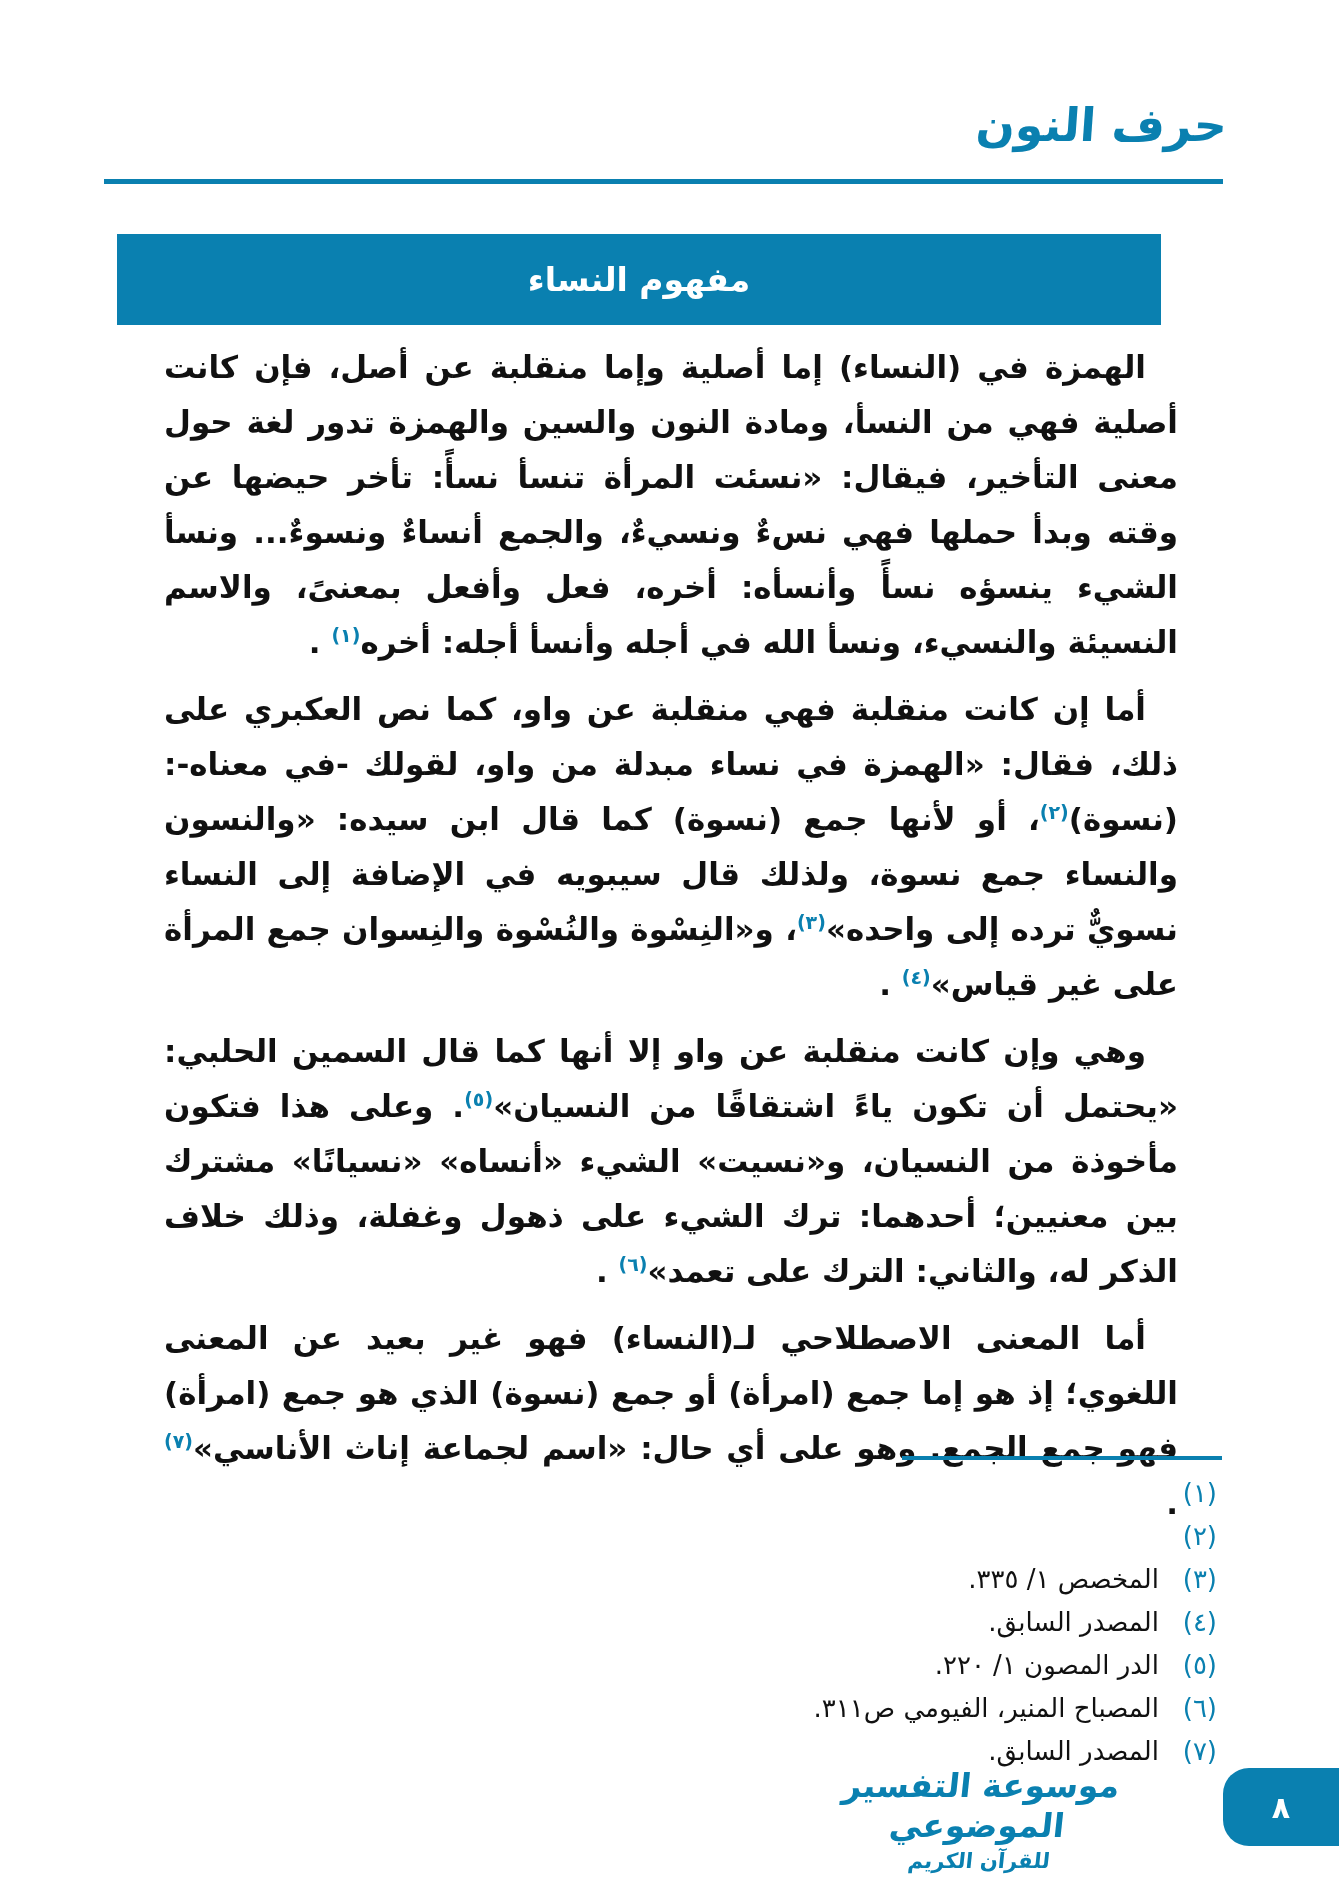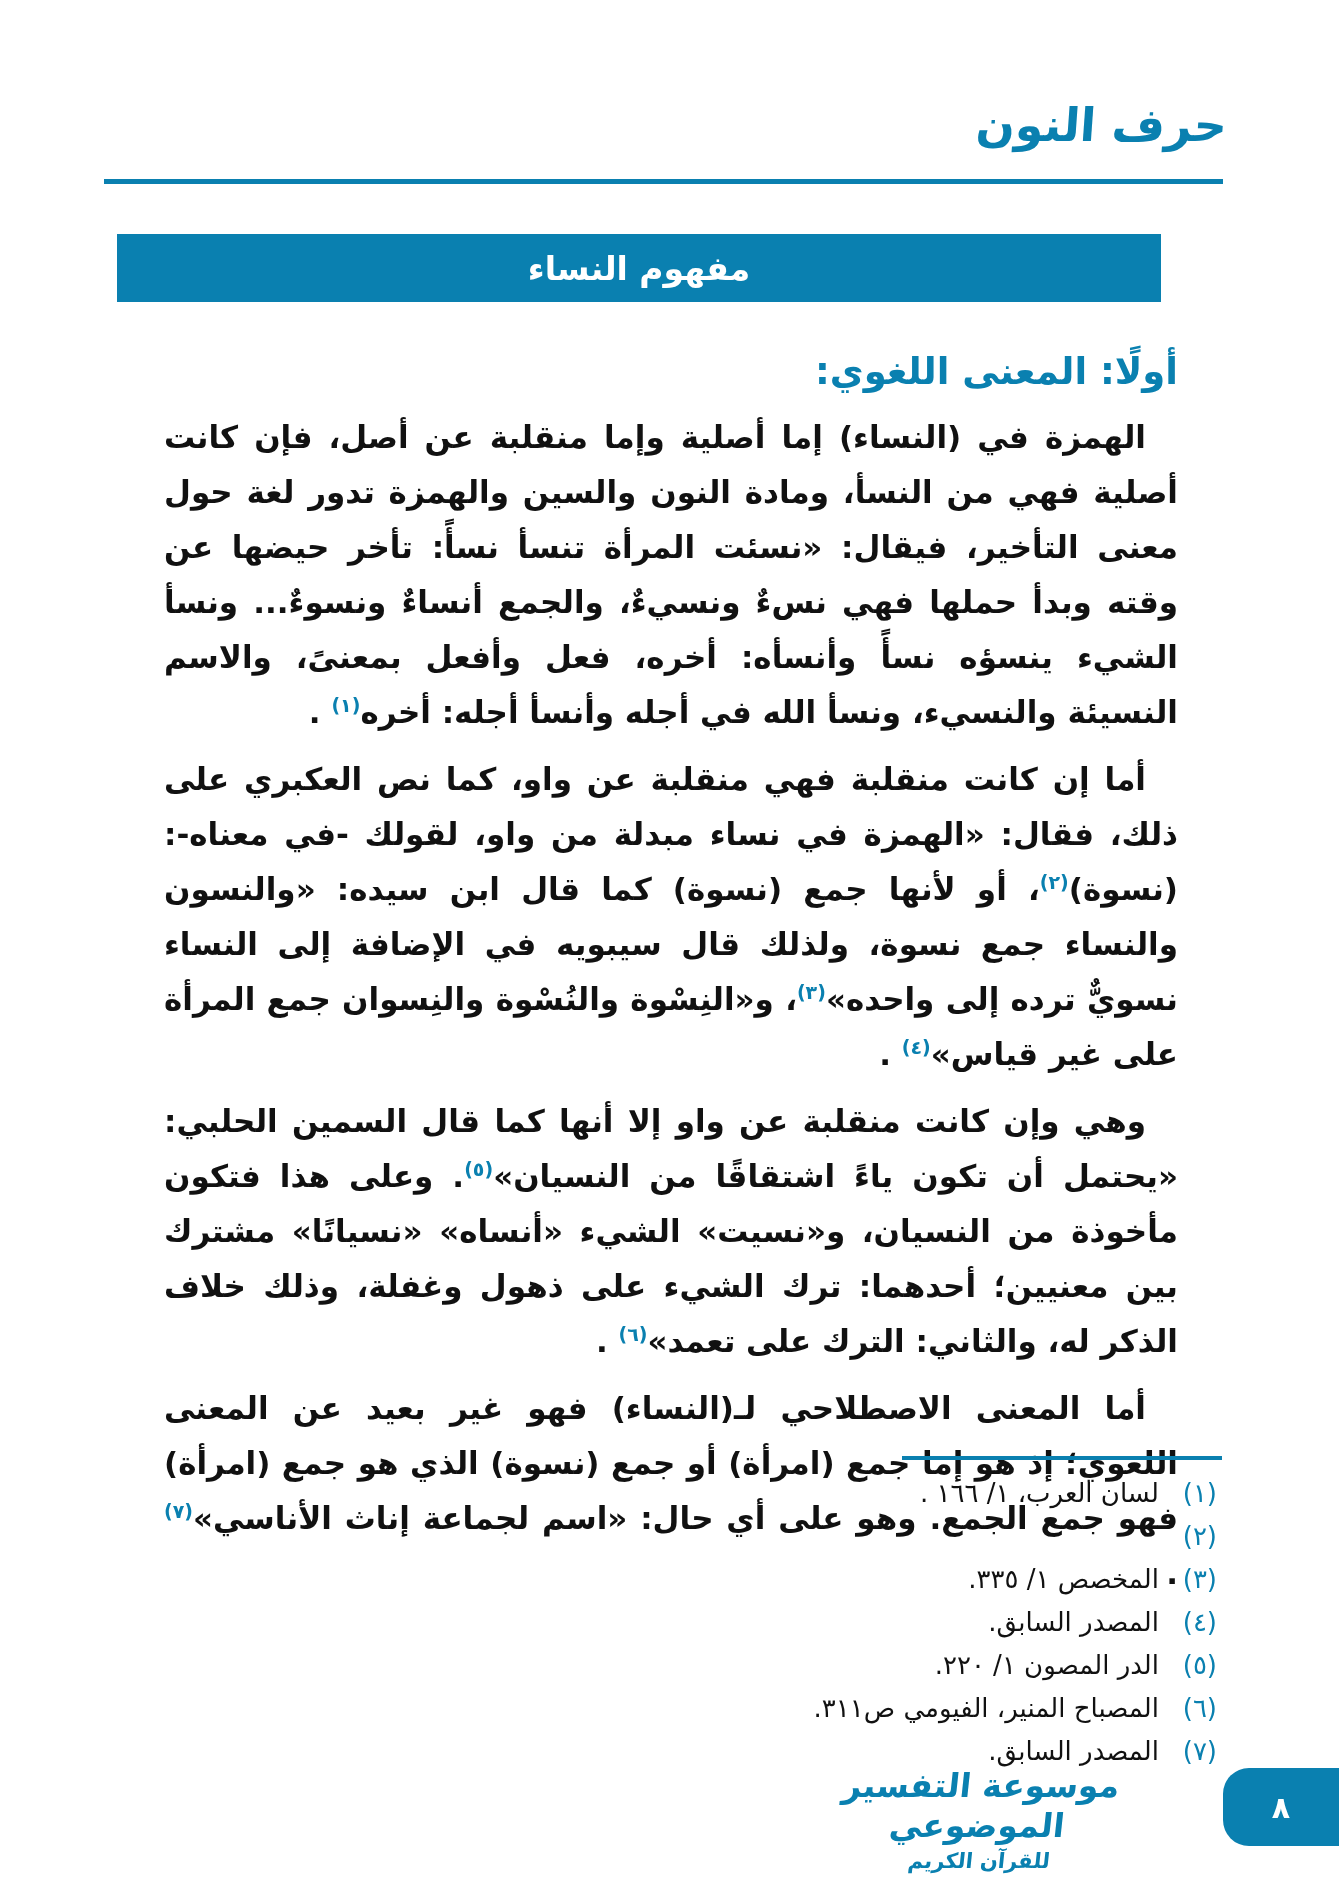--- a/index.html
+++ b/index.html
@@ -35,21 +35,21 @@
     right: 116px;
     height: 5px;
     background: var(--accent);
   }
   
   .banner {
     position: absolute;
     top: 234px;
     left: 117px;
     right: 178px;
-    height: 68px;
+    height: 91px;
     background: var(--accent);
     display: flex;
     align-items: center;
     justify-content: center;
   }
   .banner span {
     color: #ffffff;
     font-size: 33px;
     font-weight: bold;
   }
@@ -173,33 +173,31 @@
 
   <div class="header-title">حرف النون</div>
 
   <div class="header-rule"></div>
 
   <div class="banner">
     <span>مفهوم النساء</span>
   </div>
 
   <main class="content" id="content">
-      <h2 class="section-heading">أولًا: المعنى اللغوي:</h2>
       <p><span>الهمزة في (النساء) إما أصلية وإما منقلبة عن أصل، فإن كانت أصلية فهي من النسأ، ومادة النون والسين والهمزة تدور لغة حول معنى التأخير، فيقال: «نسئت المرأة تنسأ نسأً: تأخر حيضها عن وقته وبدأ حملها فهي نسءٌ ونسيءٌ، والجمع أنساءٌ ونسوءٌ... ونسأ الشيء ينسؤه نسأً وأنسأه: أخره، فعل وأفعل بمعنىً، والاسم النسيئة والنسيء، ونسأ الله في أجله وأنسأ أجله: أخره</span><span class="fn-ref">(١)</span><span> .</span></p>
       <p><span>أما إن كانت منقلبة فهي منقلبة عن واو، كما نص العكبري على ذلك، فقال: «الهمزة في نساء مبدلة من واو، لقولك -في معناه-: (نسوة)</span><span class="fn-ref">(٢)</span><span>، أو لأنها جمع (نسوة) كما قال ابن سيده: «والنسون والنساء جمع نسوة، ولذلك قال سيبويه في الإضافة إلى النساء نسويٌّ ترده إلى واحده»</span><span class="fn-ref">(٣)</span><span>، و«النِسْوة والنُسْوة والنِسوان جمع المرأة على غير قياس»</span><span class="fn-ref">(٤)</span><span> .</span></p>
       <p><span>وهي وإن كانت منقلبة عن واو إلا أنها كما قال السمين الحلبي: «يحتمل أن تكون ياءً اشتقاقًا من النسيان»</span><span class="fn-ref">(٥)</span><span>. وعلى هذا فتكون مأخوذة من النسيان، و«نسيت» الشيء «أنساه» «نسيانًا» مشترك بين معنيين؛ أحدهما: ترك الشيء على ذهول وغفلة، وذلك خلاف الذكر له، والثاني: الترك على تعمد»</span><span class="fn-ref">(٦)</span><span> .</span></p>
       <p><span>أما المعنى الاصطلاحي لـ(النساء) فهو غير بعيد عن المعنى اللغوي؛ إذ هو إما جمع (امرأة) أو جمع (نسوة) الذي هو جمع (امرأة) فهو جمع الجمع. وهو على أي حال: «اسم لجماعة إناث الأناسي»</span><span class="fn-ref">(٧)</span><span> .</span></p>
     </main>
 
   <div class="fn-rule"></div>
 
   <div class="footnotes" id="footnotes">
       <div class="fn-row">
         <span class="fn-num">(١)</span>
-        <span class="fn-text">لسان العرب، ١/ ١٦٦ .</span>
       </div>
       <div class="fn-row">
         <span class="fn-num">(٢)</span>
       </div>
       <div class="fn-row">
         <span class="fn-num">(٣)</span>
         <span class="fn-text">المخصص ١/ ٣٣٥.</span>
       </div>
       <div class="fn-row">
         <span class="fn-num">(٤)</span>

